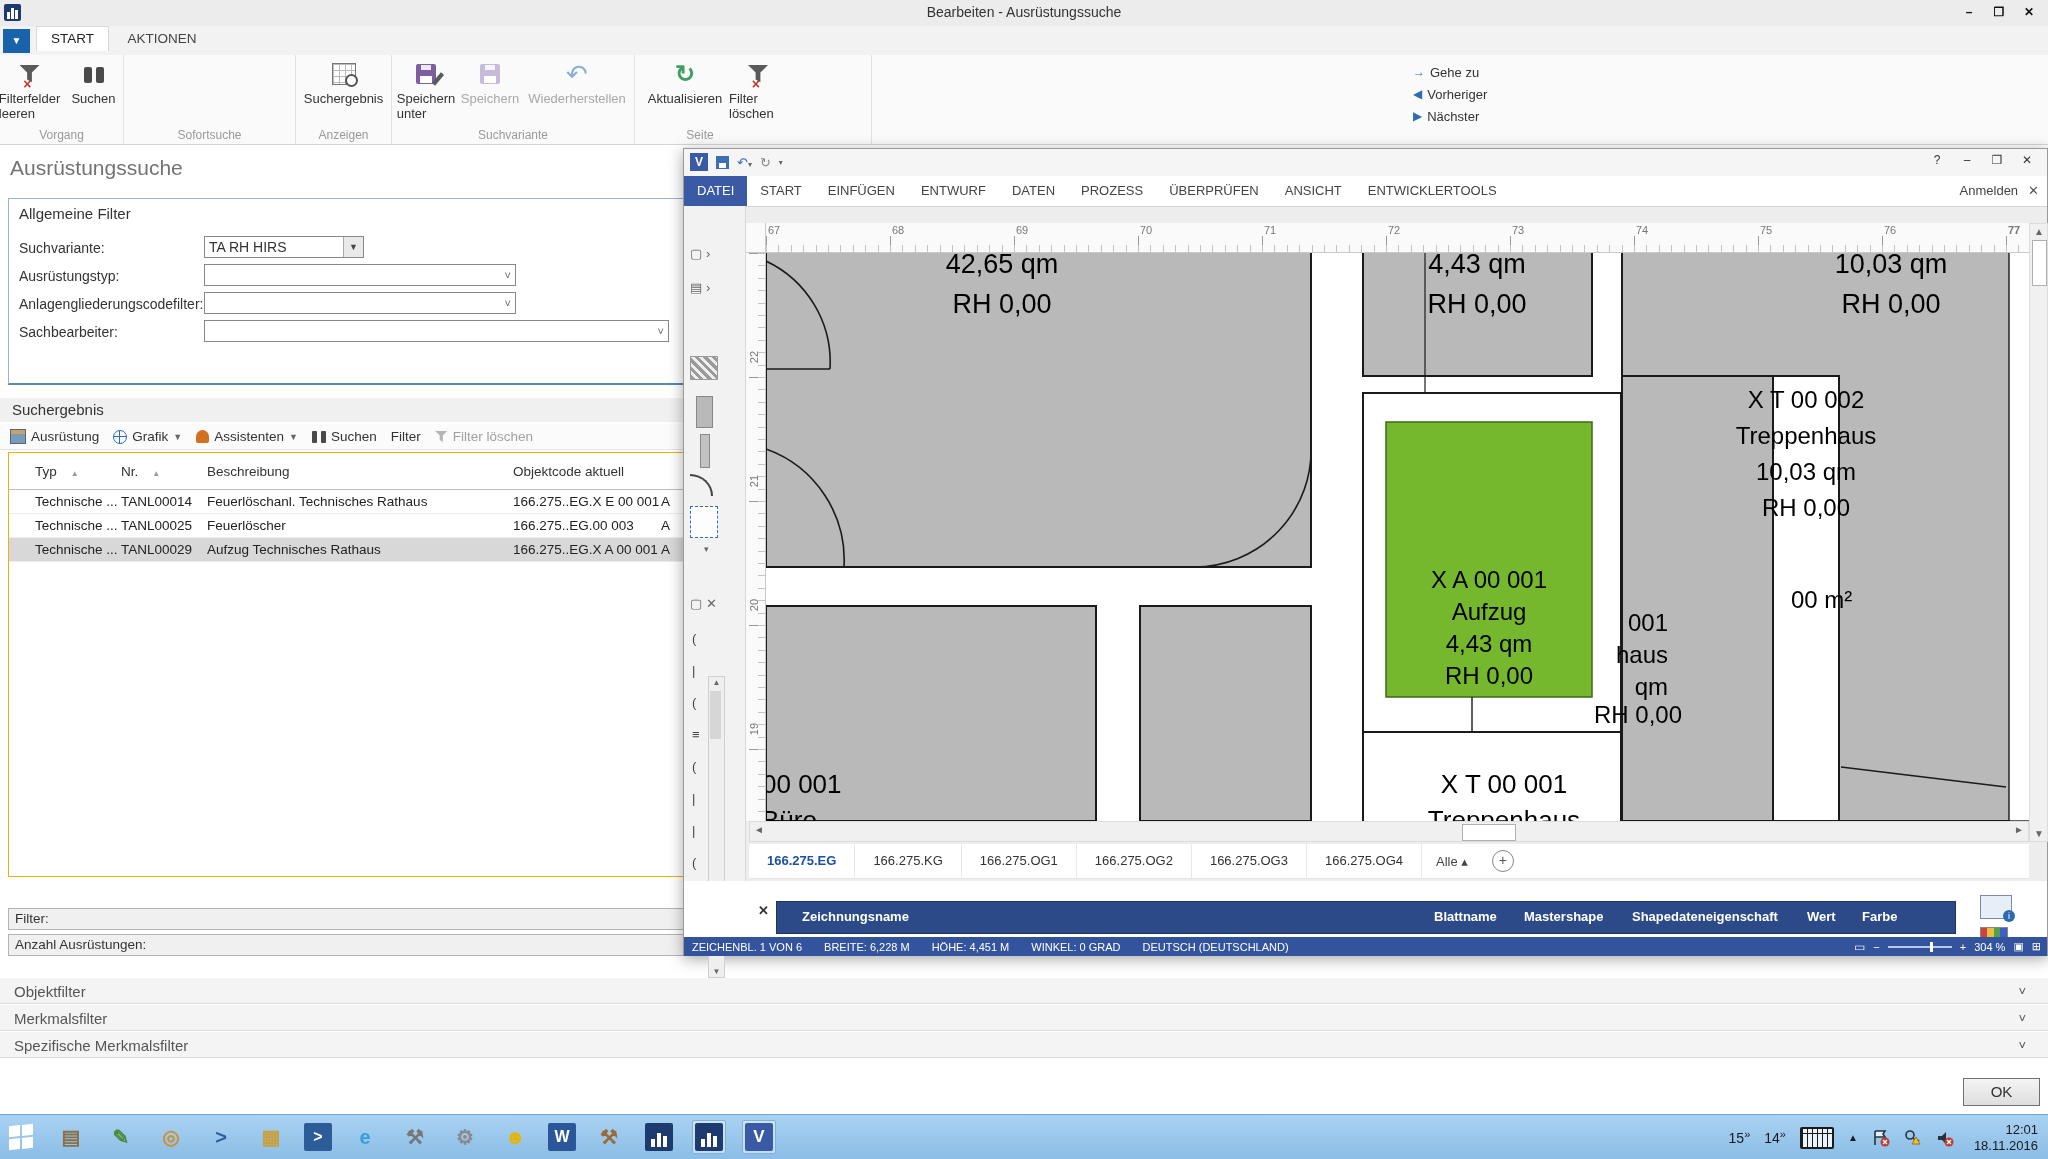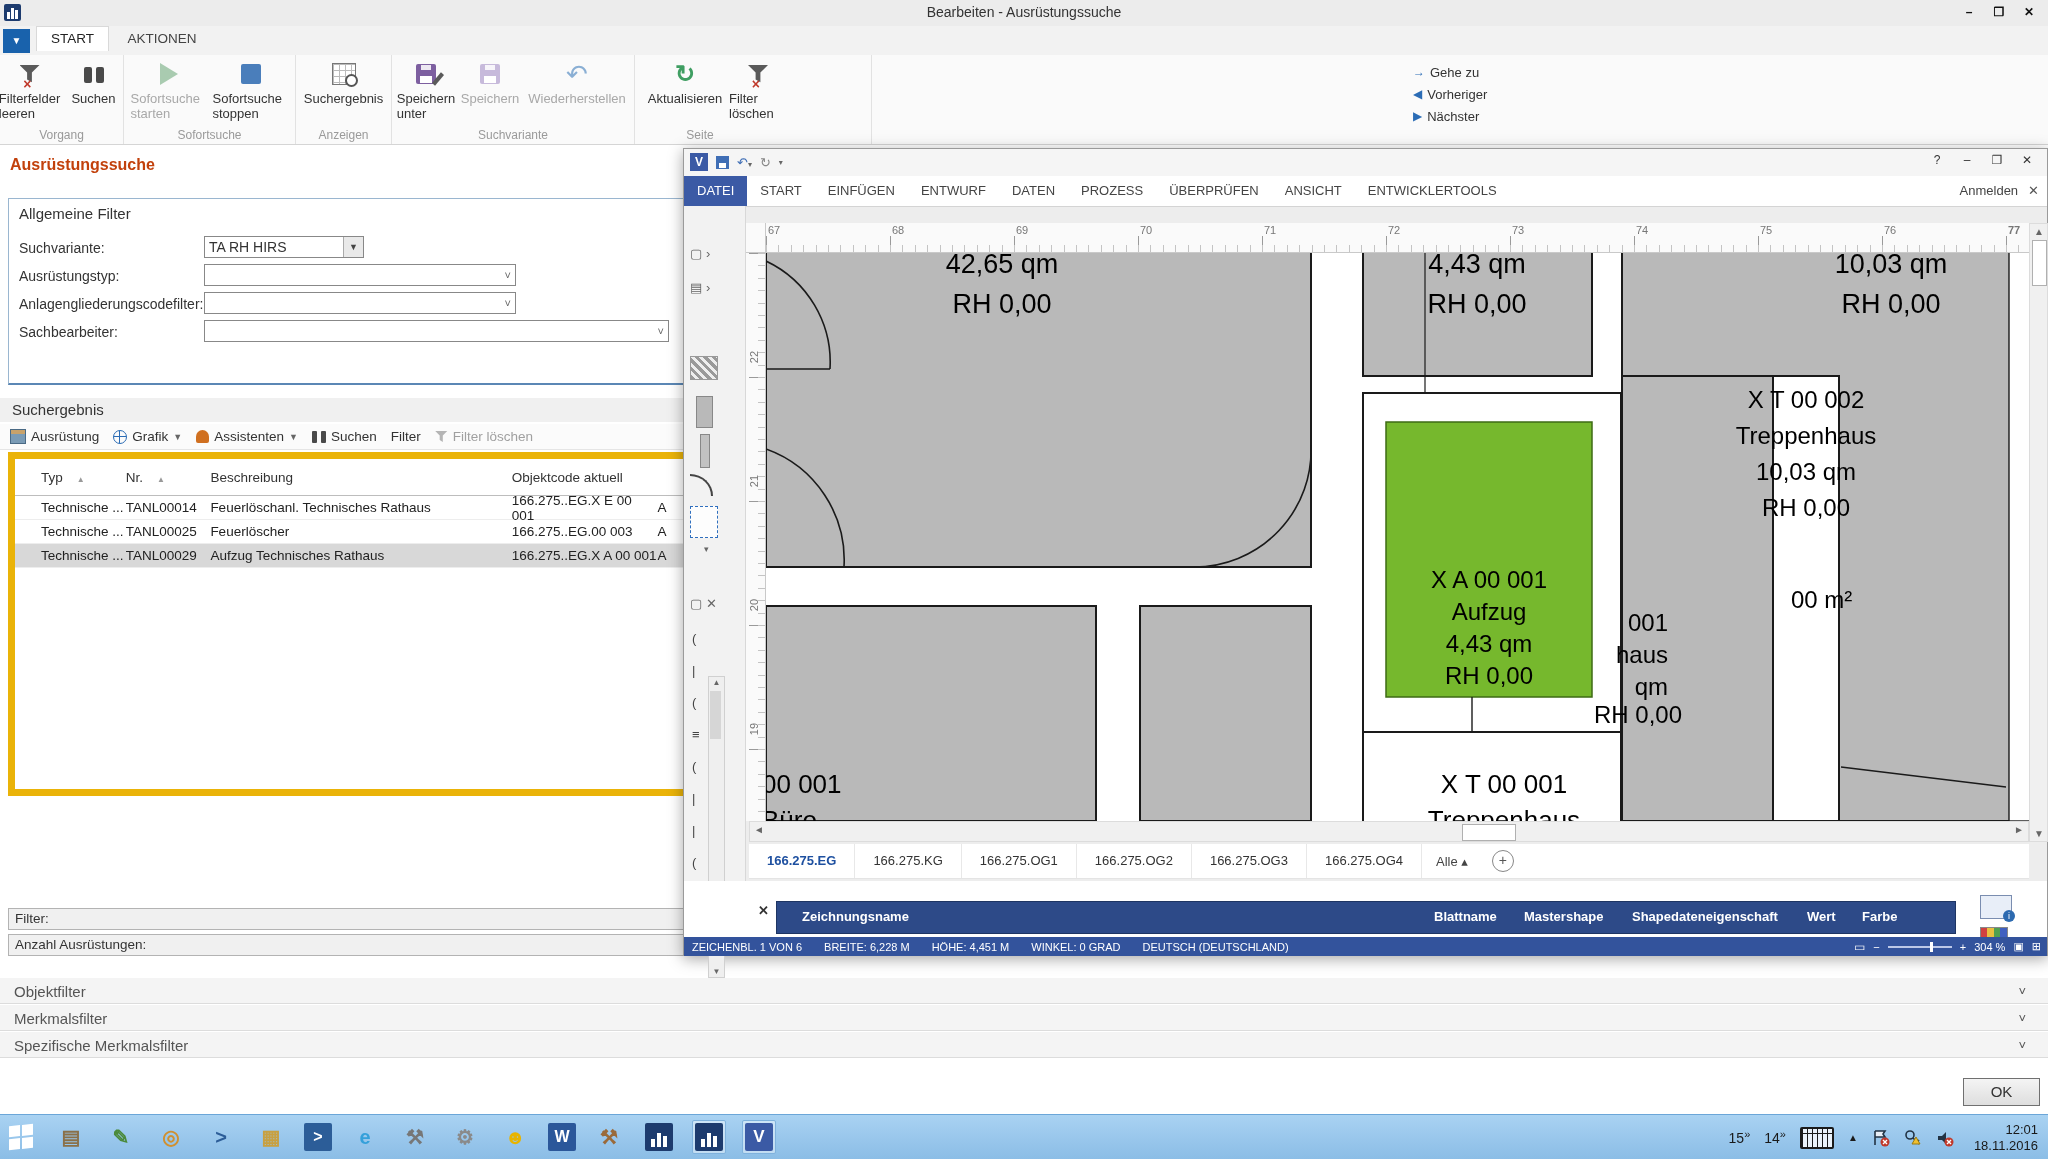--- a/index.html
+++ b/index.html
@@ -46,21 +46,21 @@
   .ic-floppy.dis{background:#c7badb;}
   .ic-floppy i.t{position:absolute;top:1px;left:5px;width:10px;height:5px;background:#fff;opacity:.85;}
   .ic-floppy i.b{position:absolute;bottom:1px;left:4px;width:12px;height:7px;background:#fff;}
   .ic-floppy i.p{position:absolute;right:-4px;bottom:-2px;width:4px;height:14px;background:#5a5a5a;transform:rotate(40deg);}
   .ic-undo{font-size:26px;color:#8aafd4;line-height:26px;}
   .ic-refresh{font-size:24px;color:#3f9e62;font-weight:bold;line-height:24px;}
   #rib-links{position:absolute;left:778px;top:6px;width:96px;}
   .riblink{display:flex;align-items:center;gap:5px;font-size:13px;color:#333;height:22px;}
   .riblink .ar{color:#2b6cb5;font-size:12px;}
 
-  #nav-pagetitle{left:10px;top:156px;font-size:16px;color:#c2410c;font-weight:bold;}
+  #nav-pagetitle{left:10px;top:156px;font-size:21px;color:#737373;}
 
   #nav-filterbox{left:8px;top:198px;width:682px;height:187px;background:#fff;border:1px solid #9ab6d0;border-bottom:2px solid #5b87b5;box-sizing:border-box;}
   #nav-filterbox h3{margin:6px 0 0 10px;font-size:15px;font-weight:normal;color:#333;}
   .frow{position:absolute;left:10px;height:22px;font-size:14px;color:#333;line-height:22px;}
   .fcombo{position:absolute;height:22px;border:1px solid #888;background:#fff;box-sizing:border-box;font-size:14px;line-height:20px;padding-left:4px;}
   .fcombo .dd{position:absolute;right:0;top:0;width:19px;height:20px;background:#e9e9e9;border-left:1px solid #aaa;text-align:center;font-size:9px;line-height:20px;color:#444;}
   .fcombo .chev{position:absolute;right:4px;top:0;font-size:11px;color:#666;line-height:20px;}
 
   #nav-resulthdr{left:0;top:398px;width:690px;height:24px;background:#f0f0f0;font-size:15px;color:#333;line-height:24px;padding-left:12px;box-sizing:border-box;}
   #nav-toolbar{left:0;top:424px;width:690px;height:26px;display:flex;align-items:center;gap:14px;padding-left:10px;box-sizing:border-box;font-size:13.5px;color:#333;background:#fbfbfb;border-bottom:1px solid #e5e5e5;}
@@ -69,21 +69,21 @@
   .titem.dim{color:#a0a0a0;}
   .tic-cube{width:14px;height:13px;background:#7a9bb5;border:1px solid #4a6a85;box-shadow:inset 0 4px #c8a26a;}
   .tic-globe{width:14px;height:14px;border:1.5px solid #2b6cb5;border-radius:50%;box-sizing:border-box;
      background:linear-gradient(#0000 5px,#2b6cb5 5px,#2b6cb5 6px,#0000 6px),linear-gradient(90deg,#0000 5px,#2b6cb5 5px,#2b6cb5 6px,#0000 6px);}
   .tic-person{width:13px;height:13px;background:#d07020;border-radius:50% 50% 2px 2px;}
   .tic-binoc{width:14px;height:12px;position:relative;}
   .tic-binoc i{position:absolute;top:0;width:5px;height:12px;background:#4a4a4a;border-radius:1px;}
   .tic-binoc i:first-child{left:0;} .tic-binoc i:last-child{right:0;}
   .tic-funnel{width:13px;height:12px;background:#b5b5b5;clip-path:polygon(0 0,100% 0,62% 42%,62% 96%,38% 80%,38% 42%);}
 
-  #nav-table{left:8px;top:452px;width:682px;height:344px;border:7px solid #eab308;background:#fff;box-sizing:border-box;}
+  #nav-table{left:8px;top:452px;width:682px;height:425px;border:1px solid #eab308;background:#fff;box-sizing:border-box;}
   .throw{display:flex;height:36px;border-bottom:1px solid #bdbdbd;align-items:center;font-size:13.5px;color:#333;}
   .trow{display:flex;height:23px;border-bottom:1px solid #ededed;align-items:center;font-size:13.5px;color:#222;}
   .trow.selected{background:#d8d8d8;}
   .tc1{width:112px;padding-left:26px;box-sizing:border-box;}
   .tc2{width:86px;} .tc3{width:306px;} .tc4{width:148px;} .tc5{width:26px;overflow:hidden;}
   .sort{font-size:8px;color:#999;margin-left:14px;}
 
   .statusrow{left:8px;height:22px;width:682px;background:#f0f0f0;border:1px solid #b3b3b3;font-size:13.5px;line-height:20px;padding-left:6px;box-sizing:border-box;color:#333;}
 
   .section{left:0;width:2048px;height:27px;background:#f4f4f4;border-bottom:1px solid #dcdcdc;border-top:1px solid #fff;
@@ -228,34 +228,20 @@
                 <i></i>
               </span>
             </span>
           <span class="rlbl">Suchen</span>
           </div>
       </div>
       <div class="rgrouplabel">Vorgang</div>
     </div>
 
     <div class="rgroup" style="left:124px;width:172px">
-      <div class="rbtns">
-        <div class="rbtn disabled">
-          <span class="ric">
-              <span class="ic-play"></span>
-            </span>
-          <span class="rlbl">Sofortsuche starten</span>
-          </div>
-        <div class="rbtn">
-          <span class="ric">
-              <span class="ic-stop"></span>
-            </span>
-          <span class="rlbl">Sofortsuche stoppen</span>
-          </div>
-      </div>
       <div class="rgrouplabel">Sofortsuche</div>
     </div>
 
     <div class="rgroup" style="left:296px;width:96px">
       <div class="rbtns">
         <div class="rbtn wide">
           <span class="ric">
               <span class="ic-grid">
                 <i></i>
               </span>

